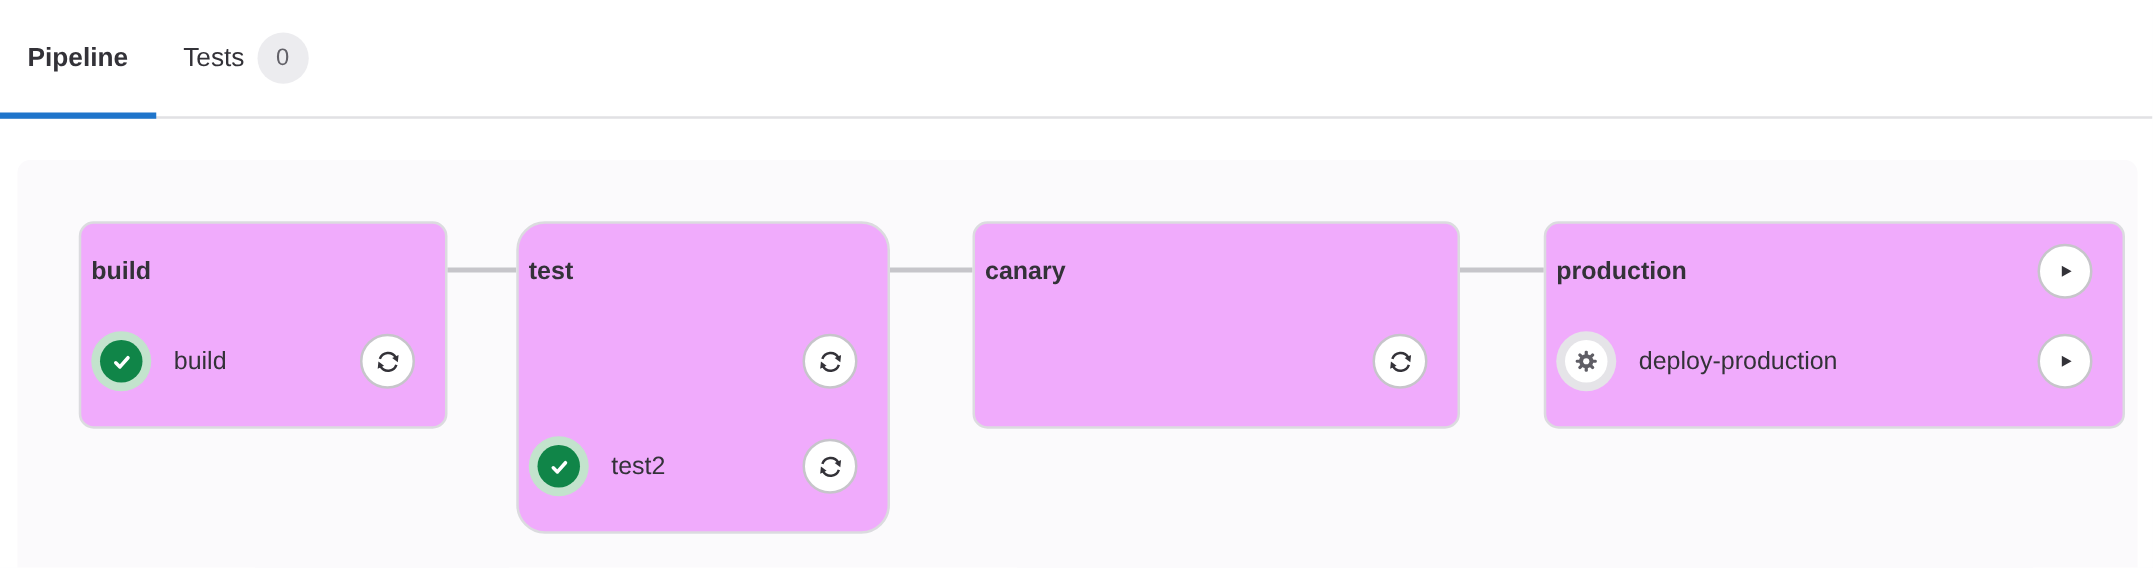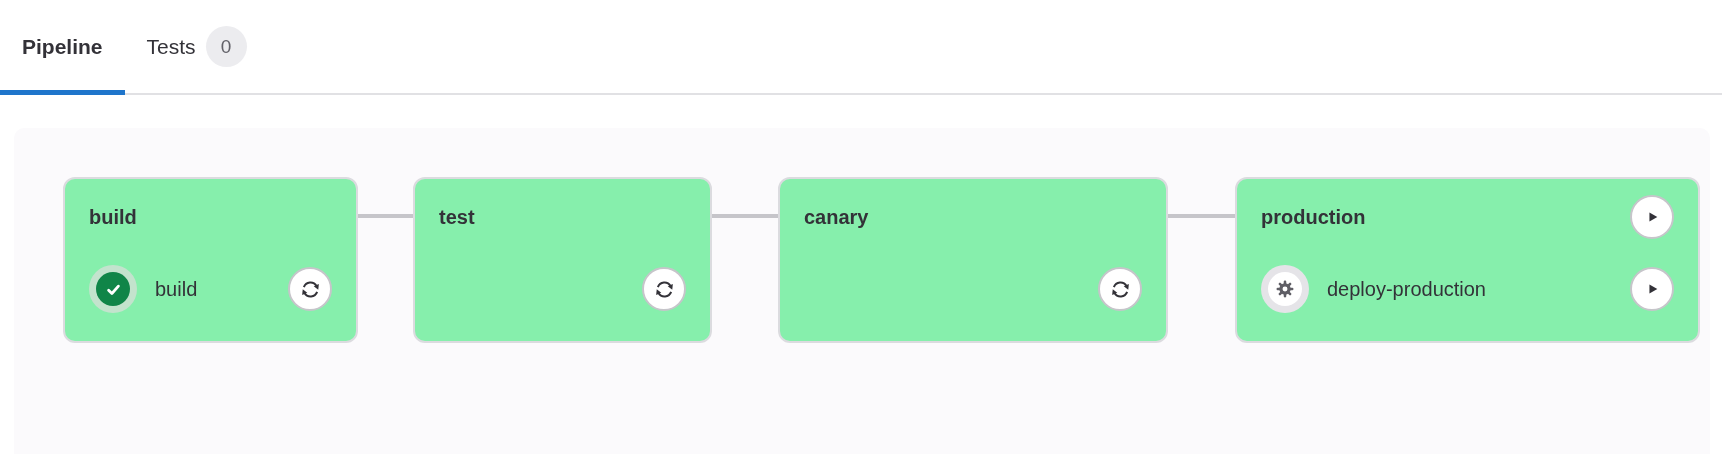--- a/index.html
+++ b/index.html
@@ -16,23 +16,23 @@
     height:5px; background:#1f75cb; }
   .badge { display:inline-flex; align-items:center; justify-content:center;
     min-width:41px; height:41px; padding:0 12px; border-radius:21px;
     background:#ececef; color:#626168; font-size:19px; font-weight:normal; }
 
   
   .pipeline-wrap { margin:33px 12px 0 14px; width:1696px; height:330px;
     background:#fbfafc; border-radius:10px 10px 0 0; padding:49px 0 0 49px; }
   .stages { display:flex; align-items:flex-start; }
 
-  .stage { background:#86efac; border:2px solid #dbdbdf; border-radius:12px;
-    padding:16px 24px 28px 24px; flex:0 0 auto; }
-  .stage-0 { width:295px; } .stage-1 { width:299px; }
+  .stage { background:#f0abfc; border:2px solid #dbdbdf; border-radius:12px;
+    padding:16px 24px 28px 8px; flex:0 0 auto; }
+  .stage-0 { width:295px; } .stage-1 { width:299px;border-radius:23px; }
   .stage-2 { width:390px;text-align:right; } .stage-3 { width:465px; }
 
   .connector { height:4px; background:#c6c5ca; margin-top:37px; flex:0 0 auto; }
   .conn-1 { width:55px; } .conn-2 { width:66px; } .conn-3 { width:67px; }
 
   .stage-header { display:flex; align-items:center; justify-content:space-between;
     height:44px; }
   .stage-title { font-size:20px; font-weight:bold; color:#333238; }
 
   .jobs { margin-top:26px; display:flex; flex-direction:column; gap:36px; }
@@ -104,20 +104,44 @@
         </div>
   </div>
       <div class="connector conn-1"></div>
       <div class="stage stage-1">
     <div class="stage-header">
       <span class="stage-title">test</span>
 
     </div>
     <div class="jobs">
           <div class="job-row">
+    <button class="action-btn">
+      <span style="display:flex;">
+        <svg viewBox="0 0 24 24" width="23" height="23">
+          <path d="M5.1 9.5 A7.3 7.3 0 0 1 18.3 8.3" fill="none" stroke="#333238" stroke-width="2.1"></path>
+          <polygon points="20.7,6.3 20.1,12.3 15.4,8.7" fill="#333238"></polygon>
+          <path d="M18.9 14.5 A7.3 7.3 0 0 1 5.7 15.7" fill="none" stroke="#333238" stroke-width="2.1"></path>
+          <polygon points="3.3,17.7 3.9,11.7 8.6,15.3" fill="#333238"></polygon>
+        </svg>
+      </span>
+    </button>
+
+  </div>
+          <div class="job-row">
+    <div class="job-link">
+      <span class="status-halo success">
+        <span class="status-inner">
+          <svg viewBox="0 0 24 24" width="21" height="21">
+            <path d="M6.4 12.8 l3.8 3.8 L17.6 8.2" fill="none" stroke="#ffffff" stroke-width="3.2" stroke-linecap="round" stroke-linejoin="round"></path>
+          </svg>
+        </span>
+      </span>
+
+      <span class="job-name">test2</span>
+    </div>
     <button class="action-btn">
       <span style="display:flex;">
         <svg viewBox="0 0 24 24" width="23" height="23">
           <path d="M5.1 9.5 A7.3 7.3 0 0 1 18.3 8.3" fill="none" stroke="#333238" stroke-width="2.1"></path>
           <polygon points="20.7,6.3 20.1,12.3 15.4,8.7" fill="#333238"></polygon>
           <path d="M18.9 14.5 A7.3 7.3 0 0 1 5.7 15.7" fill="none" stroke="#333238" stroke-width="2.1"></path>
           <polygon points="3.3,17.7 3.9,11.7 8.6,15.3" fill="#333238"></polygon>
         </svg>
       </span>
     </button>

